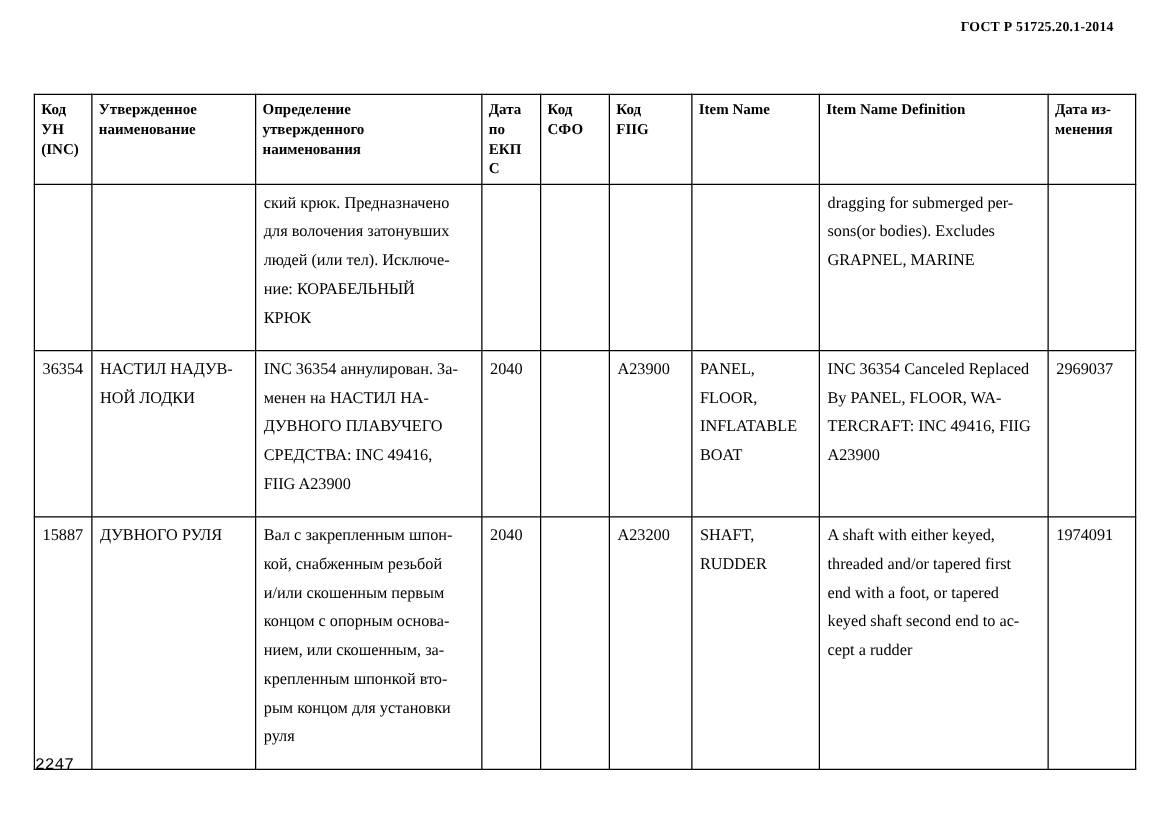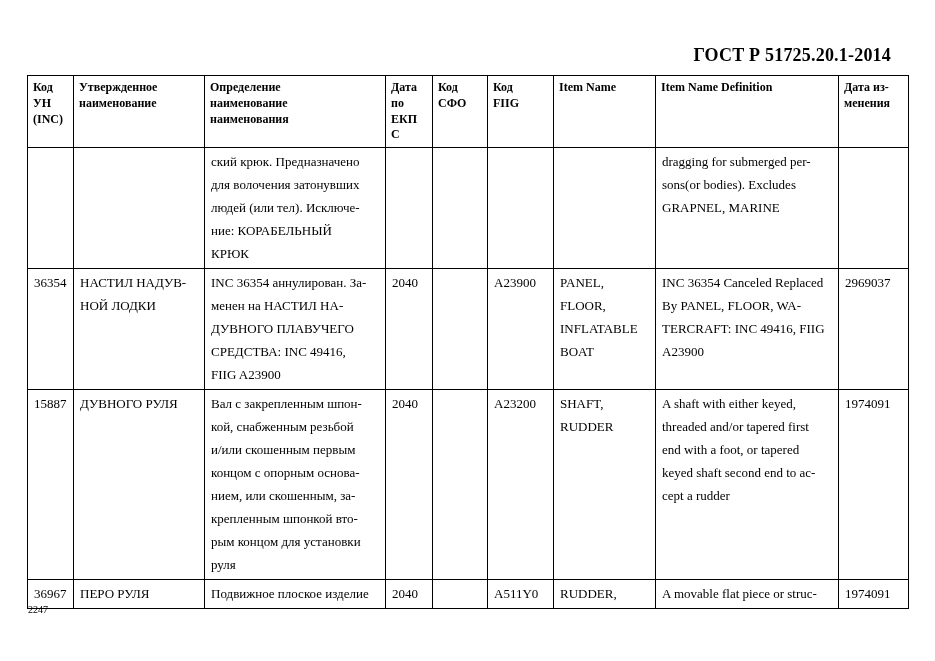--- a/index.html
+++ b/index.html
@@ -7,24 +7,24 @@
   body {
     width: 935px;
     height: 661px;
     position: relative;
     font-family: "Liberation Serif", serif;
     color: #000;
     overflow: hidden;
   }
   .doc-header {
     position: absolute;
-    top: 45px;
+    top: 16px;
     right: 44px;
     font-weight: bold;
-    font-size: 18px;
+    font-size: 11px;
     letter-spacing: 0.2px;
   }
   table.gost-table {
     position: absolute;
     top: 75px;
     left: 27px;
     width: 881px;
     border-collapse: collapse;
     table-layout: fixed;
   }
@@ -37,27 +37,28 @@
   }
   th {
     font-size: 12px;
     font-weight: bold;
     line-height: 1.32;
     padding: 4px 5px;
   }
   td {
     font-size: 13px;
     line-height: 23px;
-    padding: 2px 6px 3px 6px;
+    padding: 2px 6px 15px 6px;
   }
   .page-number {
     position: absolute;
     left: 28px;
     top: 604px;
-    font-size: 10px;
+    font-size: 13px;
+    font-family: Liberation Mono, monospace;
   }
 </style>
 </head>
 <body>
 
 <div class="doc-header">ГОСТ Р 51725.20.1-2014</div>
 
 <table class="gost-table">
   <colgroup>
     <col style="width:46px">
@@ -71,21 +72,21 @@
     <col style="width:70px">
   </colgroup>
   <thead>
     <tr>
       <th>Код
 УН
 (INC)</th>
       <th>Утвержденное
 наименование</th>
       <th>Определение
-наименование
+утвержденного
 наименования</th>
       <th>Дата
 по
 ЕКП
 С</th>
       <th>Код
 СФО</th>
       <th>Код
 FIIG</th>
       <th>Item Name</th>
@@ -150,27 +151,16 @@
       <td>A23200</td>
       <td>SHAFT,
 RUDDER</td>
       <td>A shaft with either keyed,
 threaded and/or tapered first
 end with a foot, or tapered
 keyed shaft second end to ac-
 cept a rudder</td>
       <td>1974091</td>
     </tr>
-    <tr>
-      <td>36967</td>
-      <td>ПЕРО РУЛЯ</td>
-      <td>Подвижное плоское изделие</td>
-      <td>2040</td>
-      <td></td>
-      <td>A511Y0</td>
-      <td>RUDDER,</td>
-      <td>A movable flat piece or struc-</td>
-      <td>1974091</td>
-    </tr>
   </tbody>
 </table>
 
 <div class="page-number">2247</div>
 
 </body></html>

